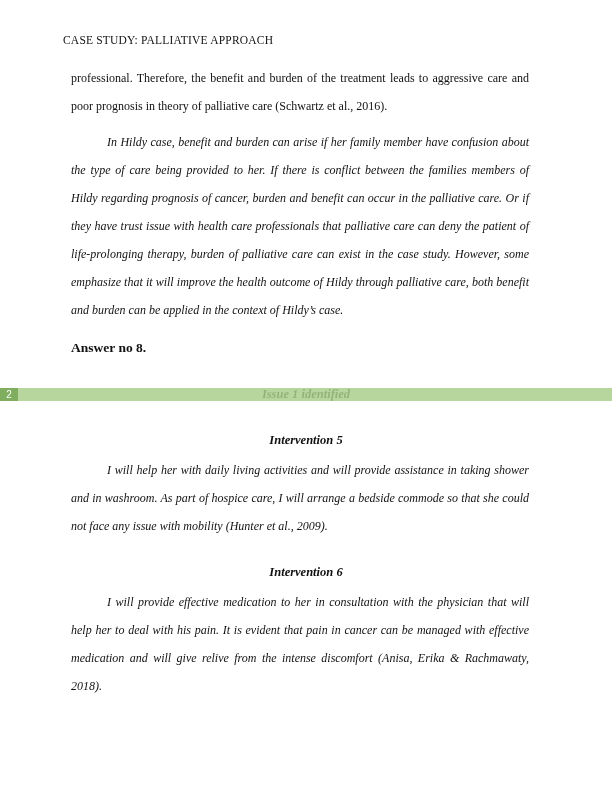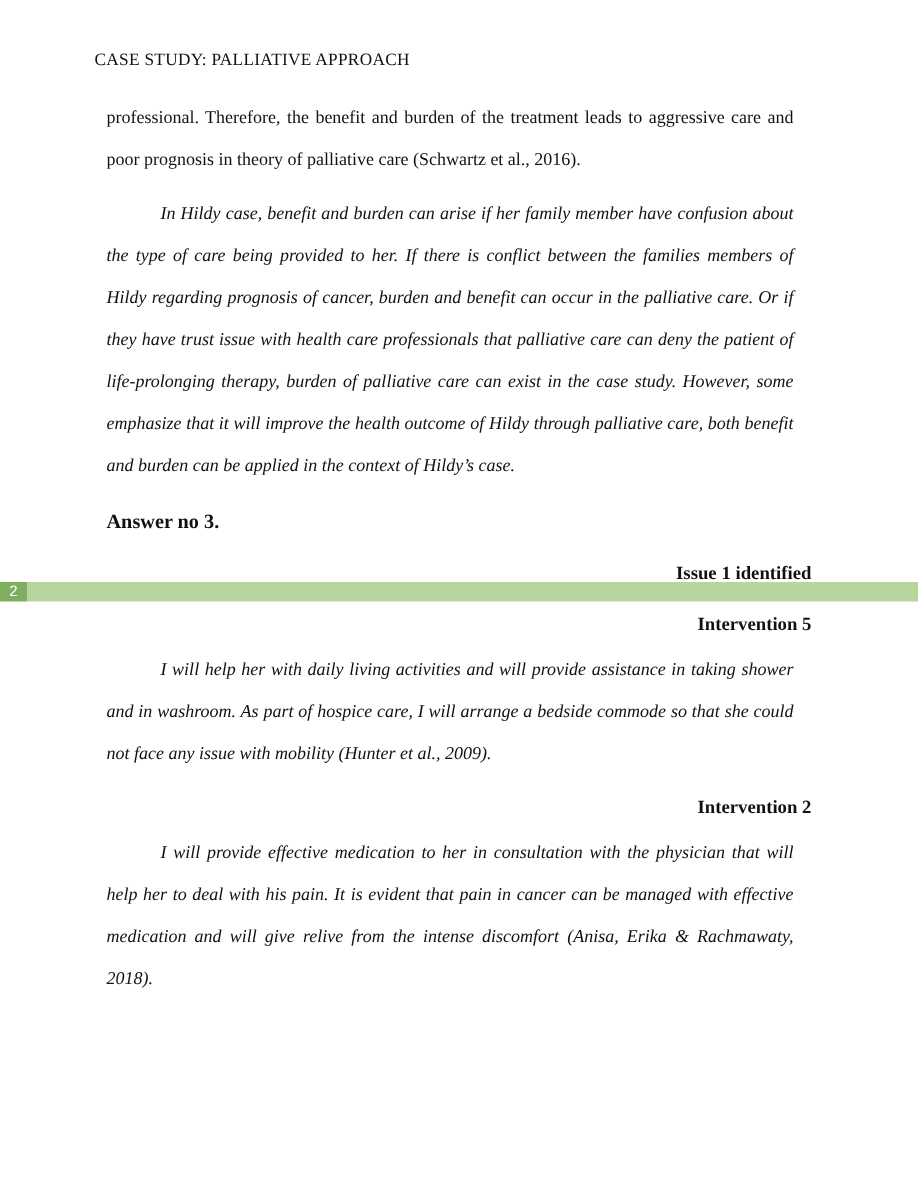--- a/index.html
+++ b/index.html
@@ -47,22 +47,23 @@
     font-weight: bold;
     font-size: 13.5px;
     line-height: 28px;
     margin: 10px 0 2px 0;
     text-align: left;
   }
   .heading-2 {
     font-weight: bold;
     font-size: 12.5px;
     line-height: 28px;
-    margin: 6px 0 2px 0;
-    text-align: right;
+    margin: 18px 0 2px 0;
+    text-align: center;
+    font-style: italic;
   }
   
   .marker-bar {
     position: absolute;
     top: 388px;
     left: 0;
     width: 612px;
     height: 13px;
     display: flex;
     align-items: stretch;
@@ -91,30 +92,30 @@
 <div class="page">
 
   <div class="running-head">CASE STUDY: PALLIATIVE APPROACH</div>
 
   <div class="body-text">
 
     <p class="para">professional. Therefore, the benefit and burden of the treatment leads to aggressive care and poor prognosis in theory of palliative care (Schwartz et al., 2016).</p>
 
     <p class="para indent">In Hildy case, benefit and burden can arise if her family member have confusion about the type of care being provided to her. If there is conflict between the families members of Hildy regarding prognosis of cancer, burden and benefit can occur in the palliative care. Or if they have trust issue with health care professionals that palliative care can deny the patient of life-prolonging therapy, burden of palliative care can exist in the case study. However, some emphasize that it will improve the health outcome of Hildy through palliative care, both benefit and burden can be applied in the context of Hildy’s case.</p>
 
-    <h2 class="heading-1">Answer no 3.</h2>
+    <h2 class="heading-1">Answer no 8.</h2>
 
     <h3 class="heading-2">Issue 1 identified</h3>
 
 
     <h3 class="heading-2">Intervention 5</h3>
 
     <p class="para indent">I will help her with daily living activities and will provide assistance in taking shower and in washroom. As part of hospice care, I will arrange a bedside commode so that she could not face any issue with mobility (Hunter et al., 2009).</p>
 
-    <h3 class="heading-2">Intervention 2</h3>
+    <h3 class="heading-2">Intervention 6</h3>
 
     <p class="para indent">I will provide effective medication to her in consultation with the physician that will help her to deal with his pain. It is evident that pain in cancer can be managed with effective medication and will give relive from the intense discomfort (Anisa, Erika &amp; Rachmawaty, 2018).</p>
 
   </div>
 
   <div class="marker-bar">
     <div class="marker-badge" style="background-color: rgb(127, 174, 94);">2</div>
     <div class="marker-strip" style="background-color: rgb(169, 207, 140);"></div>
   </div>
 

